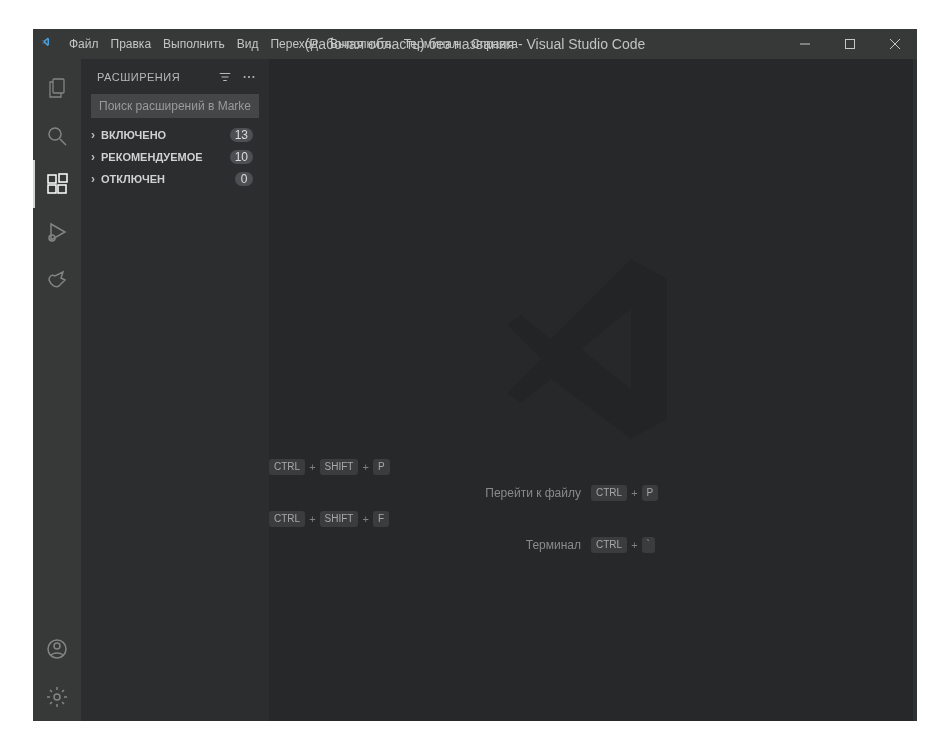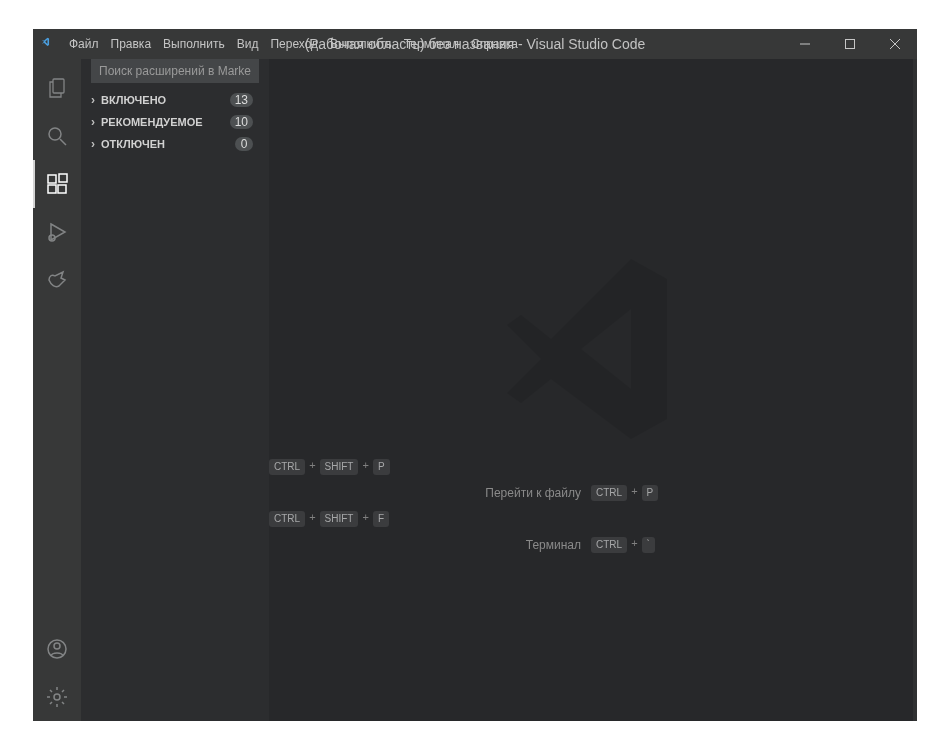--- a/index.html
+++ b/index.html
@@ -192,20 +192,21 @@
   }
   .hint-label {
     width: 50%;
     text-align: right;
     color: #8a8a8a;
     padding-right: 10px;
   }
   .hint-keys {
     width: 50%;
     display: flex;
+    align-items: center;
     gap: 4px;
     color: #8a8a8a;
   }
   .key {
     background: #3b3c3e;
     color: #a7a8a9;
     border-radius: 3px;
     padding: 1px 5px;
     font-size: 10px;
     line-height: 14px;
@@ -303,20 +304,38 @@
       </div>
       <div class="activity-item">
         <svg width="24" height="24" viewBox="0 0 24 24" stroke-width="1.5">
             <circle cx="12" cy="12" r="3"></circle>
             <path d="M12 2 L12 5 M12 19 L12 22 M2 12 L5 12 M19 12 L22 12 M5 5 L7 7 M17 17 L19 19 M5 19 L7 17 M17 7 L19 5"></path>
           </svg>
       </div>
     </div>
 
     <div class="sidebar">
+      <div class="sidebar-header">
+        <span>РАСШИРЕНИЯ</span>
+        <span class="spacer"></span>
+        <span class="hdr-icon">
+          <svg width="14" height="14" viewBox="0 0 16 16" stroke="#b9b9b9" stroke-width="1.2" fill="none">
+              <line x1="2" y1="4" x2="14" y2="4"></line>
+              <line x1="4" y1="8" x2="12" y2="8"></line>
+              <line x1="6" y1="12" x2="10" y2="12"></line>
+            </svg>
+        </span>
+        <span class="hdr-icon">
+          <svg width="14" height="14" viewBox="0 0 16 16" fill="#b9b9b9">
+              <circle cx="3" cy="8" r="1.2"></circle>
+              <circle cx="8" cy="8" r="1.2"></circle>
+              <circle cx="13" cy="8" r="1.2"></circle>
+            </svg>
+        </span>
+      </div>
       <div class="search-row">
         <input type="text" placeholder="Поиск расширений в Marketplace" style="">
       </div>
       <div class="section-row">
         <span class="chev">›</span>
         <span class="lbl">ВКЛЮЧЕНО</span>
         <span class="badge">13</span>
       </div>
       <div class="section-row">
         <span class="chev">›</span>

